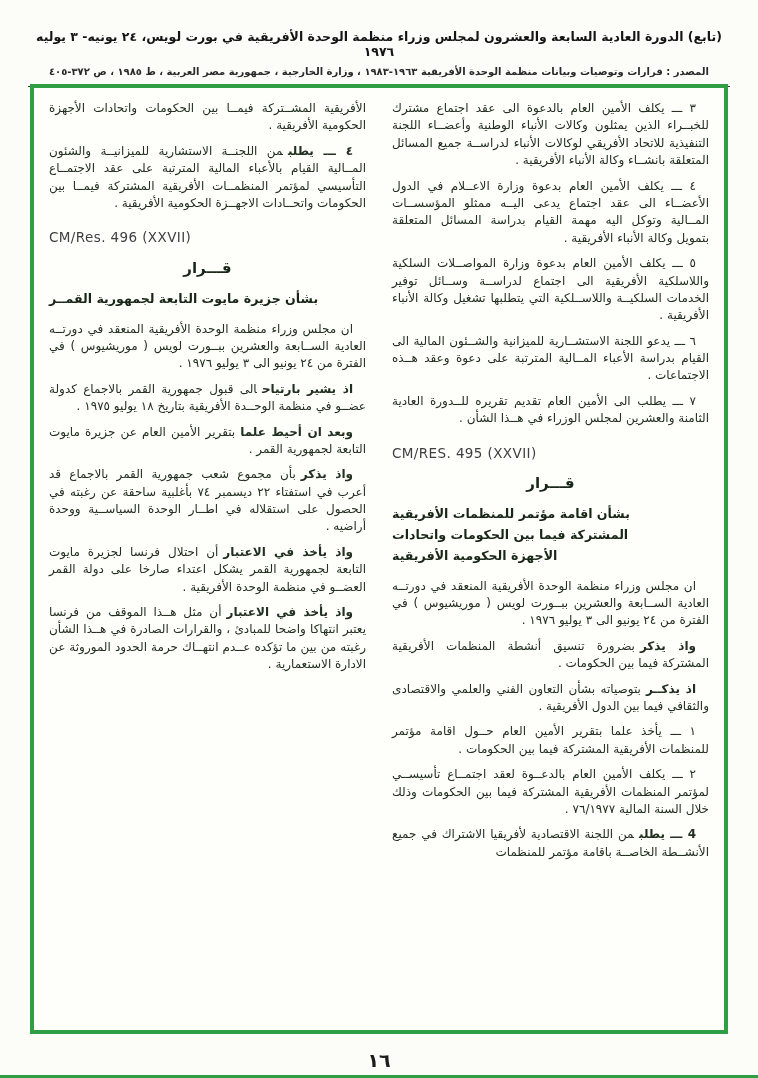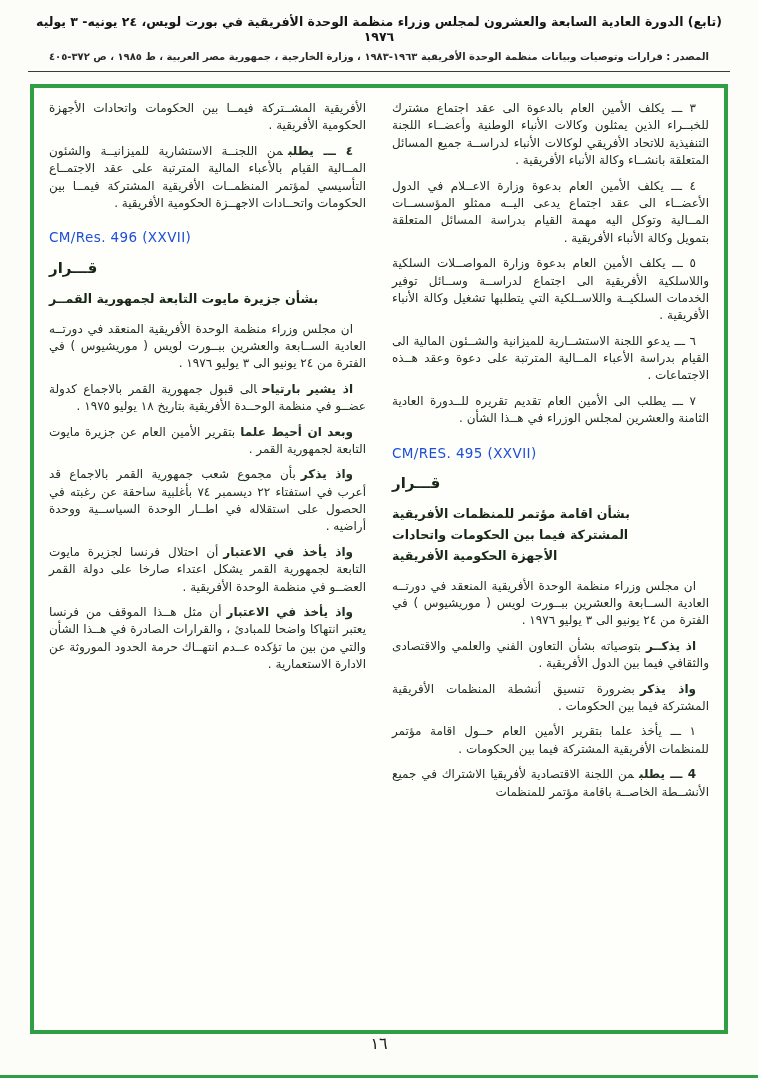--- a/index.html
+++ b/index.html
@@ -2,56 +2,56 @@
 <html lang="ar" dir="rtl" style="--green: #2f9e44;"><head>
 <meta charset="utf-8">
 <style>
   html,body{margin:0;padding:0;}
   body{
     width:758px;height:1078px;position:relative;overflow:hidden;
     background:#fcfcf9;color:#1e2a1a;
     font-family:"DejaVu Sans", sans-serif;
   }
   .page{width:100%;height:100%;position:relative;}
-  .header{text-align:center;padding-top:14px;}
+  .header{text-align:center;padding-top:29px;}
   .header-line1{font-size:12.5px;font-weight:bold;color:#151515;padding:0 20px;}
   .header-line2{font-size:10px;font-weight:bold;color:#2a2a2a;margin-top:7px;padding:0 24px;}
   .header-rule{border-top:1.5px solid #3a3a3a;margin:9px 28px 0 28px;}
   .frame{
     position:absolute;left:30px;right:30px;top:84px;bottom:44px;
     border:4px solid var(--green,#2f9e44);
     background:#fefefb;
     padding:12px 15px;box-sizing:border-box;overflow:hidden;
   }
   .columns{display:flex;gap:26px;height:100%;}
   .col{flex:1;min-width:0;}
   .para{
     font-size:12px;line-height:1.45;text-align:justify;
     margin:0 0 8px 0;text-indent:13px;color:#22301f;
   }
   .para.no-indent{text-indent:0;}
   .lead{font-weight:bold;}
   .lead:not(:empty){margin-left:5px;}
   .code{
     direction:ltr;text-align:left;text-indent:0;
-    font-size:13.5px;letter-spacing:.4px;color:#1d4ed8;
+    font-size:13.5px;letter-spacing:.4px;color:#404040;
     margin:16px 0 10px 0;font-weight:500;
   }
   .heading{
-    text-align:left;text-indent:0;font-weight:bold;
+    text-align:center;text-indent:0;font-weight:bold;
     font-size:15px;letter-spacing:1px;margin:4px 0 10px 0;color:#182616;
   }
   .subject-line{
     text-align:left;text-indent:0;font-weight:bold;
     font-size:12.6px;line-height:1.5;margin:0 0 2px 0;color:#182616;
   }
   .subject-last{margin-bottom:12px;}
   .footer{
-    position:absolute;bottom:25px;left:0;right:0;
-    text-align:center;font-size:16px;font-weight:normal;color:#1c1c1c;
+    position:absolute;bottom:7px;left:0;right:0;
+    text-align:center;font-size:19px;font-weight:bold;color:#1c1c1c;
   }
   .bottom-edge{
     position:absolute;bottom:0;left:0;right:0;height:3px;
     background:var(--green,#2f9e44);
   }
 </style>
 </head>
 <body>
 
 <div class="page">
@@ -70,38 +70,39 @@
         <p class="para"><span class="lead"></span><span>٤ ـــ يكلف الأمين العام بدعوة وزارة الاعــلام في الدول الأعضــاء الى عقد اجتماع يدعى اليــه ممثلو المؤسســات المــالية وتوكل اليه مهمة القيام بدراسة المسائل المتعلقة بتمويل وكالة الأنباء الأفريقية .</span></p>
         <p class="para"><span class="lead"></span><span>٥ ـــ يكلف الأمين العام بدعوة وزارة المواصــلات السلكية واللاسلكية الأفريقية الى اجتماع لدراســة وســائل توفير الخدمات السلكيــة واللاســلكية التي يتطلبها تشغيل وكالة الأنباء الأفريقية .</span></p>
         <p class="para"><span class="lead"></span><span>٦ ـــ يدعو اللجنة الاستشــارية للميزانية والشــئون المالية الى القيام بدراسة الأعباء المــالية المترتبة على دعوة وعقد هــذه الاجتماعات .</span></p>
         <p class="para"><span class="lead"></span><span>٧ ـــ يطلب الى الأمين العام تقديم تقريره للــدورة العادية الثامنة والعشرين لمجلس الوزراء في هــذا الشأن .</span></p>
         <p class="para code">CM/RES. 495 (XXVII)</p>
         <p class="para heading">قـــرار</p>
         <p class="para subject-line">بشأن اقامة مؤتمر للمنظمات الأفريقية</p>
         <p class="para subject-line">المشتركة فيما بين الحكومات واتحادات</p>
         <p class="para subject-line subject-last">الأجهزة الحكومية الأفريقية</p>
         <p class="para"><span class="lead"></span><span>ان مجلس وزراء منظمة الوحدة الأفريقية المنعقد في دورتــه العادية الســابعة والعشرين ببــورت لويس ( موريشيوس ) في الفترة من ٢٤ يونيو الى ٣ يوليو ١٩٧٦ .</span></p>
+        <p class="para"><span class="lead">واذ يذكر</span><span>بضرورة تنسيق أنشطة المنظمات الأفريقية المشتركة فيما بين الحكومات .</span></p>
         <p class="para"><span class="lead">اذ يذكــر</span><span>بتوصياته بشأن التعاون الفني والعلمي والاقتصادى والثقافي فيما بين الدول الأفريقية .</span></p>
-        <p class="para"><span class="lead">واذ يذكر</span><span>بضرورة تنسيق أنشطة المنظمات الأفريقية المشتركة فيما بين الحكومات .</span></p>
         <p class="para"><span class="lead"></span><span>١ ـــ يأخذ علما بتقرير الأمين العام حــول اقامة مؤتمر للمنظمات الأفريقية المشتركة فيما بين الحكومات .</span></p>
+        <p class="para"><span class="lead"></span><span>٢ ـــ يكلف الأمين العام بالدعــوة لعقد اجتمــاع تأسيســي لمؤتمر المنظمات الأفريقية المشتركة فيما بين الحكومات وذلك خلال السنة المالية ٧٦/١٩٧٧ .</span></p>
         <p class="para"><span class="lead">4 ـــ يطلب</span><span>من اللجنة الاقتصادية لأفريقيا الاشتراك في جميع الأنشــطة الخاصــة باقامة مؤتمر للمنظمات</span></p>
       </div>
 
       <div class="col">
         <p class="para no-indent"><span class="lead"></span><span>الأفريقية المشــتركة فيمــا بين الحكومات واتحادات الأجهزة الحكومية الأفريقية .</span></p>
         <p class="para"><span class="lead">٤ ـــ يطلب</span><span>من اللجنــة الاستشارية للميزانيــة والشئون المــالية القيام بالأعباء المالية المترتبة على عقد الاجتمــاع التأسيسي لمؤتمر المنظمــات الأفريقية المشتركة فيمــا بين الحكومات واتحــادات الاجهــزة الحكومية الأفريقية .</span></p>
         <p class="para code">CM/Res. 496 (XXVII)</p>
         <p class="para heading">قـــرار</p>
         <p class="para subject-line subject-last">بشأن جزيرة مايوت التابعة لجمهورية القمــر</p>
         <p class="para"><span class="lead"></span><span>ان مجلس وزراء منظمة الوحدة الأفريقية المنعقد في دورتــه العادية الســابعة والعشرين ببــورت لويس ( موريشيوس ) في الفترة من ٢٤ يونيو الى ٣ يوليو ١٩٧٦ .</span></p>
         <p class="para"><span class="lead">اذ يشير بارتياح</span><span>الى قبول جمهورية القمر بالاجماع كدولة عضــو في منظمة الوحــدة الأفريقية بتاريخ ١٨ يوليو ١٩٧٥ .</span></p>
         <p class="para"><span class="lead">وبعد ان أحيط علما</span><span>بتقرير الأمين العام عن جزيرة مايوت التابعة لجمهورية القمر .</span></p>
         <p class="para"><span class="lead">واذ يذكر</span><span>بأن مجموع شعب جمهورية القمر بالاجماع قد أعرب في استفتاء ٢٢ ديسمبر ٧٤ بأغلبية ساحقة عن رغبته في الحصول على استقلاله في اطــار الوحدة السياســية ووحدة أراضيه .</span></p>
         <p class="para"><span class="lead">واذ يأخذ في الاعتبار</span><span>أن احتلال فرنسا لجزيرة مايوت التابعة لجمهورية القمر يشكل اعتداء صارخا على دولة القمر العضــو في منظمة الوحدة الأفريقية .</span></p>
-        <p class="para"><span class="lead">واذ يأخذ في الاعتبار</span><span>أن مثل هــذا الموقف من فرنسا يعتبر انتهاكا واضحا للمبادئ ، والقرارات الصادرة في هــذا الشأن والتي من بين ما تؤكده عــدم انتهــاك حرمة الحدود الموروثة عن الادارة الاستعمارية .</span></p>
+        <p class="para"><span class="lead">واذ يأخذ في الاعتبار</span><span>أن مثل هــذا الموقف من فرنسا يعتبر انتهاكا واضحا للمبادئ ، والقرارات الصادرة في هــذا الشأن رغبته من بين ما تؤكده عــدم انتهــاك حرمة الحدود الموروثة عن الادارة الاستعمارية .</span></p>
       </div>
 
     </div>
   </div>
 
   <div class="footer">١٦</div>
   <div class="bottom-edge"></div>
 
 </div>
 

